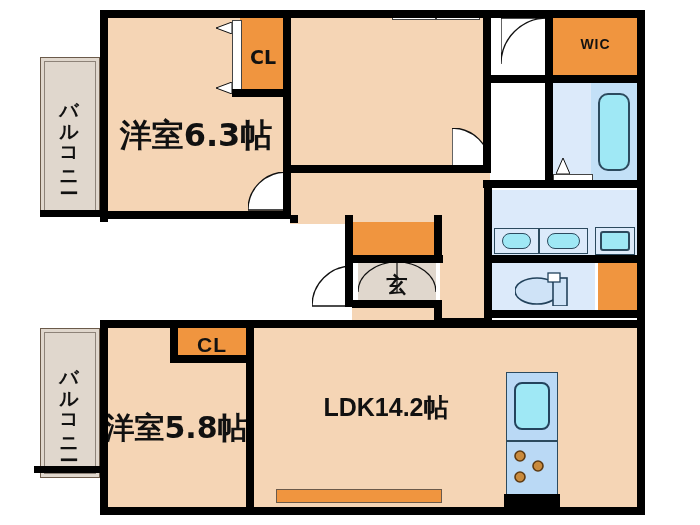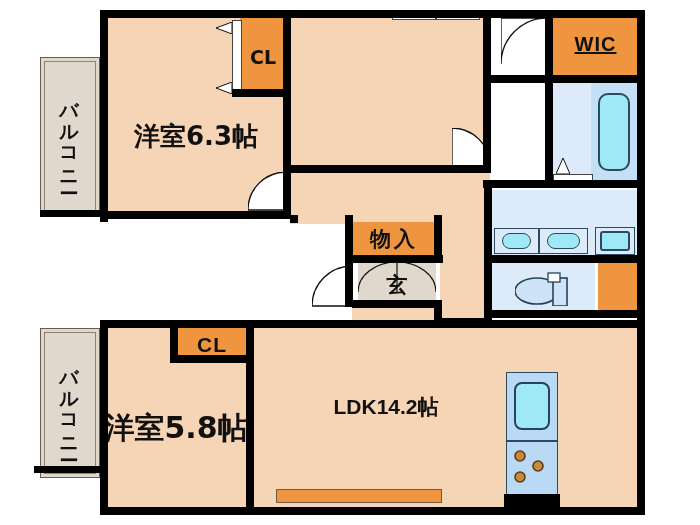--- a/index.html
+++ b/index.html
@@ -33,21 +33,21 @@
 
 <div id="plan">
 
   <div class="b balcony outline" style="left:40px;top:57px;width:60px;height:158px;"></div>
   <div class="b white" style="left:44px;top:61px;width:52px;height:150px;background:#e0d7cd;border:1px solid #8d8278;"></div>
   <div class="lbl jp vert" style="left:52px;top:63px;width:36px;height:146px;font-size:19px;">バルコニー</div>
 
   <div class="b wall" style="left:40px;top:210px;width:66px;height:7px;"></div>
 
   <div class="b room" style="left:106px;top:18px;width:178px;height:200px;"></div>
-  <div class="lbl jp" style="left:110px;top:120px;width:172px;height:32px;font-size:26px;">洋室6.3帖</div>
+  <div class="lbl jp" style="left:110px;top:120px;width:172px;height:32px;font-size:32px;">洋室6.3帖</div>
 
   <div class="b closet" style="left:240px;top:18px;width:46px;height:78px;"></div>
   <div class="lbl jp" style="left:240px;top:26px;width:46px;height:62px;font-size:19px;">CL</div>
 
   <div class="win" style="left:232px;top:20px;width:8px;height:72px;"></div>
   <div class="b" style="left:216px;top:20px;width:16px;height:12px;">
     <svg width="16" height="12" viewBox="0 0 16 12">
         <polygon points="0,6 16,0 16,12" fill="#ffffff" stroke="#111" stroke-width="1"></polygon>
       </svg>
   </div>
@@ -56,21 +56,21 @@
         <polygon points="0,6 16,0 16,12" fill="#ffffff" stroke="#111" stroke-width="1"></polygon>
       </svg>
   </div>
 
   <div class="b room" style="left:290px;top:18px;width:200px;height:150px;"></div>
 
   <div class="win" style="left:392px;top:10px;width:42px;height:8px;"></div>
   <div class="win" style="left:436px;top:10px;width:42px;height:8px;"></div>
 
   <div class="b closet" style="left:553px;top:18px;width:85px;height:57px;"></div>
-  <div class="lbl" style="left:553px;top:28px;width:85px;height:32px;font-size:20px;letter-spacing:1px;text-decoration:underline;">WIC</div>
+  <div class="lbl" style="left:553px;top:28px;width:85px;height:32px;font-size:14px;letter-spacing:1px;">WIC</div>
 
   <div class="b" style="left:501px;top:18px;width:46px;height:48px;">
     <svg width="46" height="48" viewBox="0 0 46 48">
       <path d="M46 0 A46 46 0 0 0 0 46 L0 0 Z" fill="#ffffff" stroke="#111" stroke-width="1.3"></path>
     </svg>
   </div>
   <div class="b wall" style="left:545px;top:18px;width:8px;height:57px;"></div>
 
   <div class="b bathblue" style="left:553px;top:83px;width:85px;height:98px;"></div>
   <div class="b wet" style="left:553px;top:83px;width:38px;height:98px;"></div>
@@ -124,21 +124,20 @@
     </svg>
   </div>
 
   <div class="b" style="left:452px;top:128px;width:38px;height:40px;">
     <svg width="38" height="40" viewBox="0 0 38 40">
       <path d="M0 0 A38 38 0 0 1 38 38 L0 38 Z" fill="#ffffff" stroke="#111" stroke-width="1.3"></path>
     </svg>
   </div>
 
   <div class="b closet" style="left:352px;top:222px;width:84px;height:34px;"></div>
-  <div class="lbl jp" style="left:352px;top:224px;width:84px;height:30px;font-size:21px;letter-spacing:3px;">物入</div>
 
   <div class="b balcony" style="left:358px;top:262px;width:78px;height:44px;"></div>
   <div class="lbl jp" style="left:358px;top:270px;width:78px;height:30px;font-size:21px;">玄</div>
 
   <div class="b" style="left:358px;top:262px;width:78px;height:30px;">
     <svg width="78" height="30" viewBox="0 0 78 30">
       <path d="M0 30 A39 30 0 0 1 39 0 A39 30 0 0 1 78 30" fill="none" stroke="#111" stroke-width="1.2"></path>
       <line x1="39" y1="0" x2="39" y2="30" stroke="#111" stroke-width="1.2"></line>
     </svg>
   </div>
@@ -181,21 +180,21 @@
   <div class="lbl jp vert" style="left:52px;top:334px;width:36px;height:138px;font-size:19px;">バルコニー</div>
   <div class="b wall" style="left:34px;top:466px;width:72px;height:7px;"></div>
 
   <div class="b room" style="left:106px;top:328px;width:140px;height:180px;"></div>
   <div class="lbl jp" style="left:106px;top:412px;width:140px;height:32px;font-size:30px;">洋室5.8帖</div>
 
   <div class="b closet" style="left:177px;top:328px;width:70px;height:34px;"></div>
   <div class="lbl" style="left:177px;top:330px;width:70px;height:30px;font-size:21px;letter-spacing:1px;">CL</div>
 
   <div class="b room" style="left:254px;top:328px;width:383px;height:180px;"></div>
-  <div class="lbl" style="left:256px;top:390px;width:260px;height:34px;font-size:21px;letter-spacing:0px;">LDK14.2帖</div>
+  <div class="lbl" style="left:256px;top:390px;width:260px;height:34px;font-size:25px;letter-spacing:0px;">LDK14.2帖</div>
 
   <div class="b closet outline" style="left:276px;top:489px;width:166px;height:14px;"></div>
 
   <div class="b kitchen" style="left:506px;top:372px;width:52px;height:124px;border:1.5px solid #2c4a5e;"></div>
   <div class="b" style="left:514px;top:382px;width:36px;height:48px;">
     <svg width="36" height="48" viewBox="0 0 36 48">
       <rect x="1" y="1" width="34" height="46" rx="7" fill="#9fe8f5" stroke="#23435c" stroke-width="2"></rect>
     </svg>
   </div>
   <div class="b" style="left:506px;top:440px;width:52px;height:2px;background:#2c4a5e;"></div>

